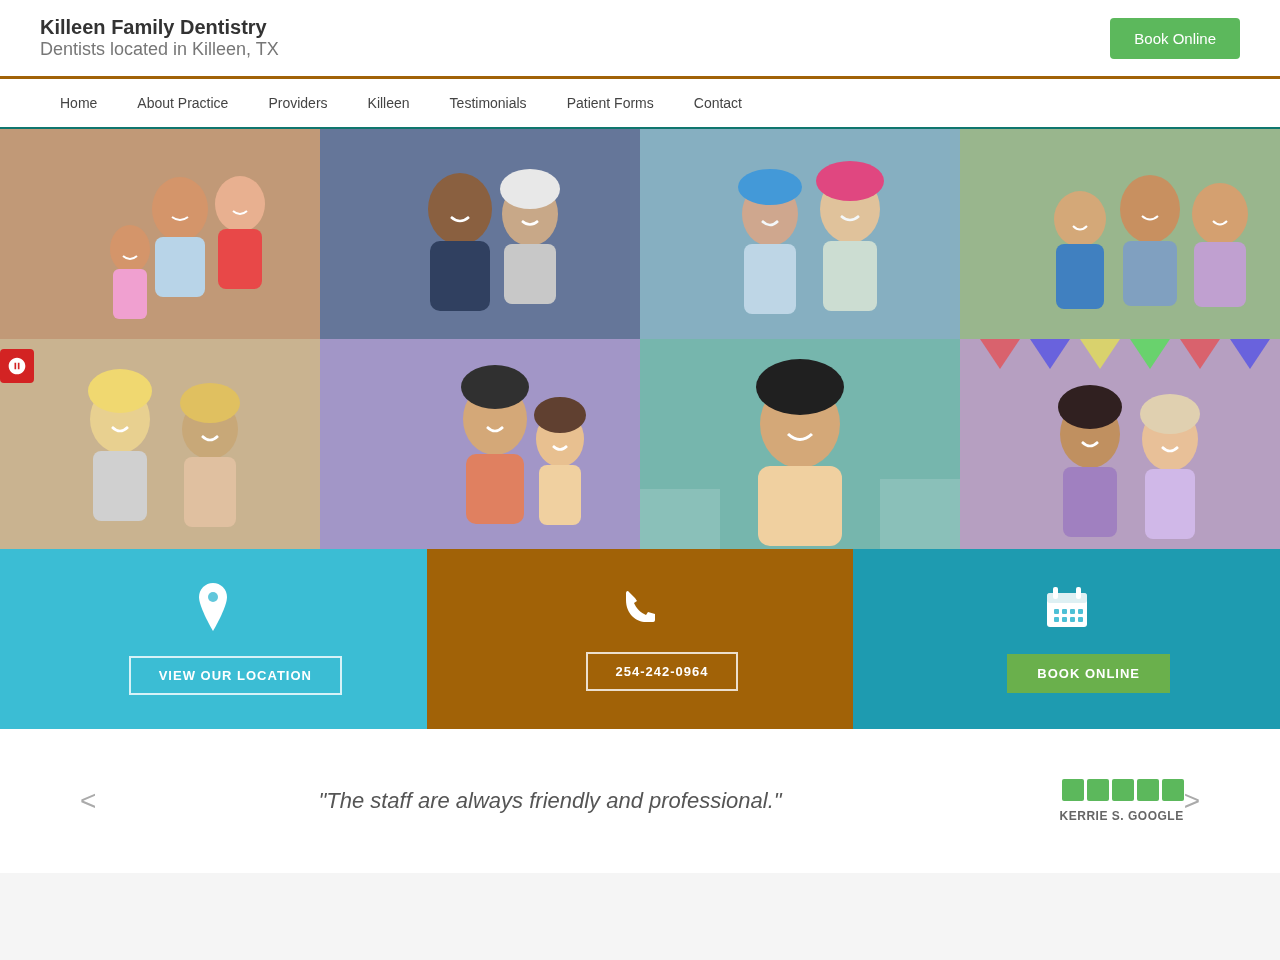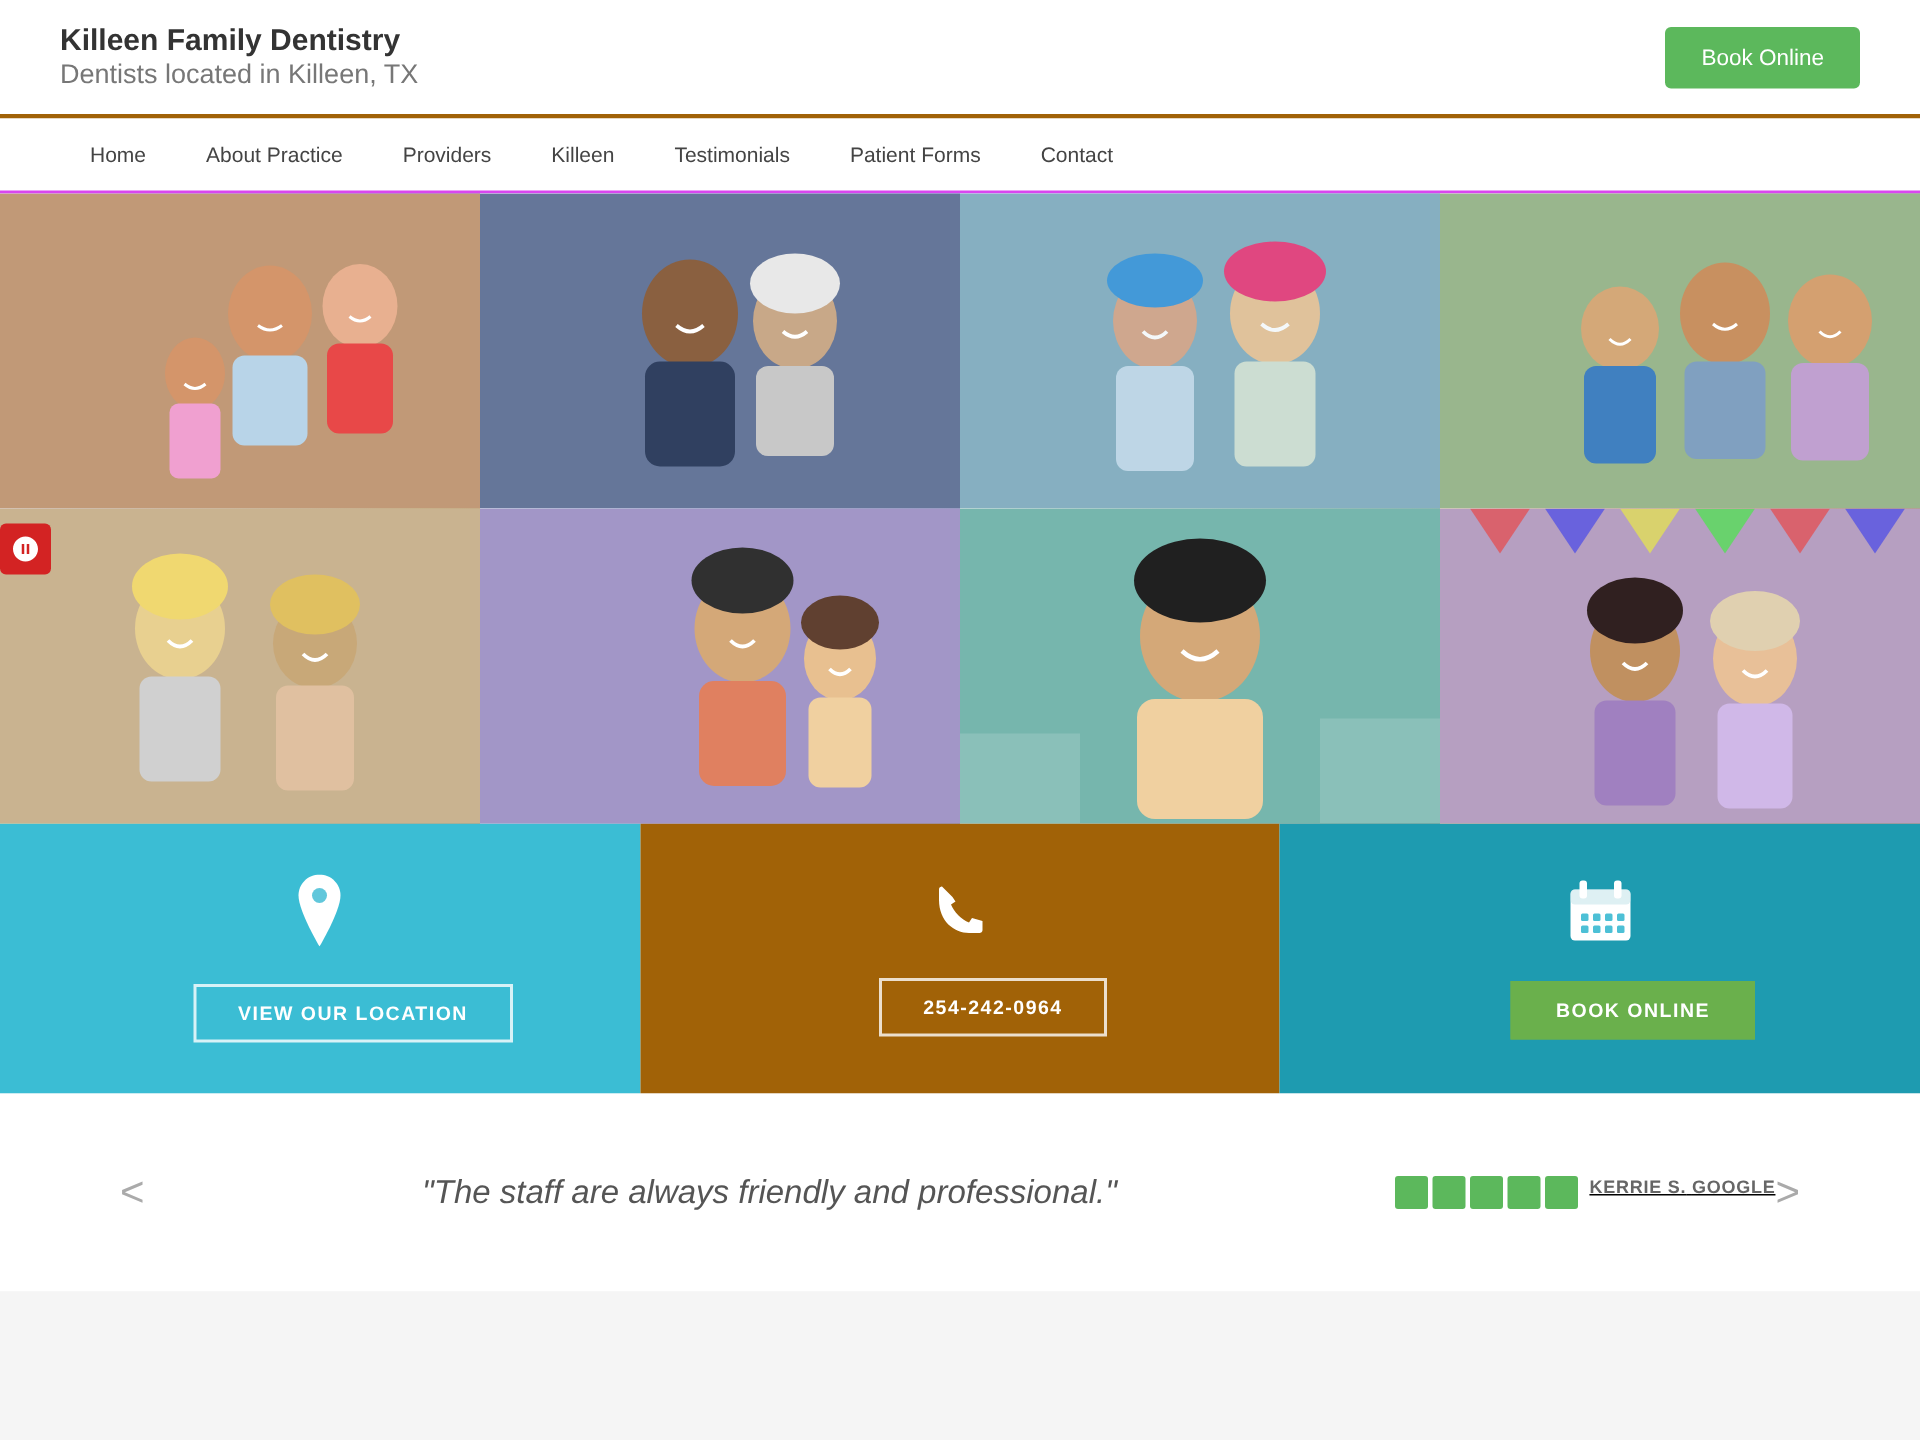--- a/index.html
+++ b/index.html
@@ -29,21 +29,21 @@
       border: none;
       padding: 12px 24px;
       font-size: 15px;
       border-radius: 4px;
       cursor: pointer;
     }
 
     
     .nav {
       background: #fff;
-      border-bottom: 2px solid #d946ef;
+      border-bottom: 2px solid #0f766e;
       padding: 0 40px;
     }
     .nav ul {
       list-style: none;
       display: flex;
       gap: 0;
     }
     .nav ul li a {
       display: block;
       padding: 16px 20px;
@@ -155,25 +155,24 @@
     .testimonial-text {
       font-style: italic;
       font-size: 22px;
       color: #555;
       flex: 1;
       text-align: center;
       padding: 0 40px;
     }
     .testimonial-meta {
       display: flex;
-      flex-direction: row;
-      align-items: flex-start;
+      flex-direction: column;
+      align-items: flex-end;
       gap: 8px;
       min-width: 180px;
-      text-decoration: underline;
     }
     .stars {
       display: flex;
       gap: 3px;
     }
     .star {
       width: 22px;
       height: 22px;
       background: #5cb85c;
       border-radius: 2px;

